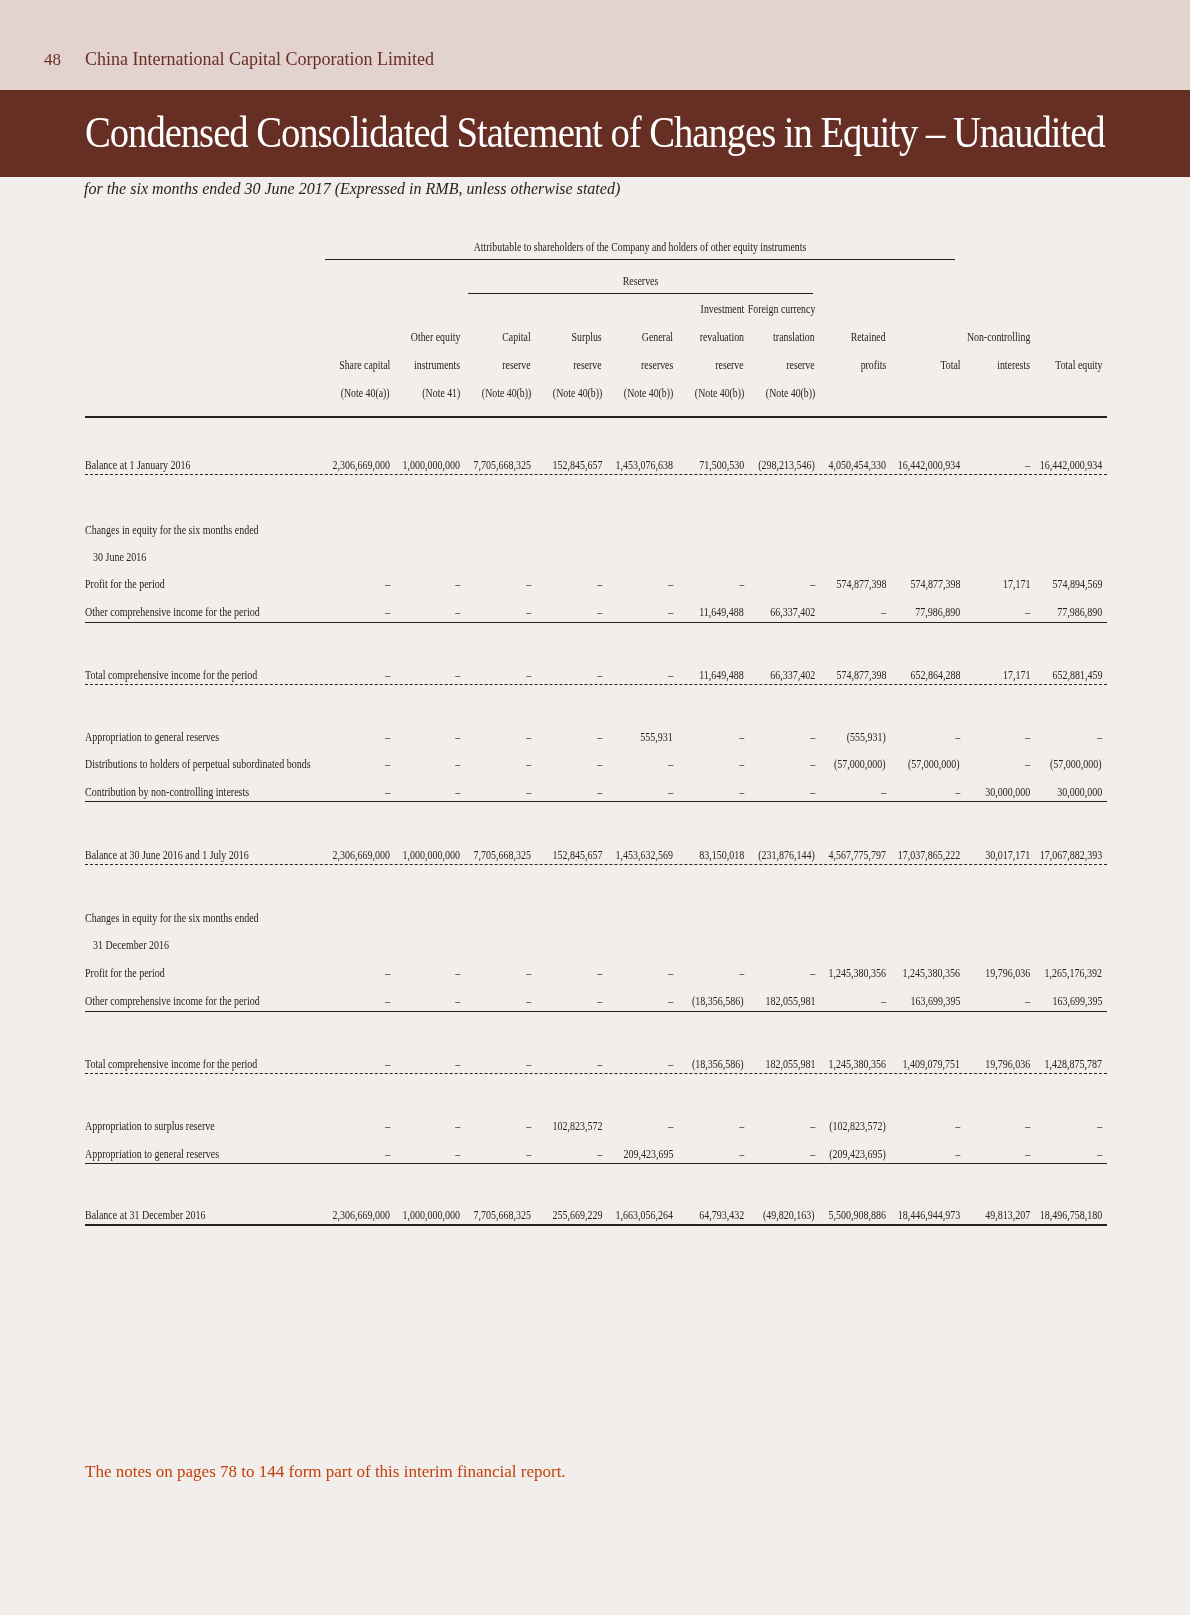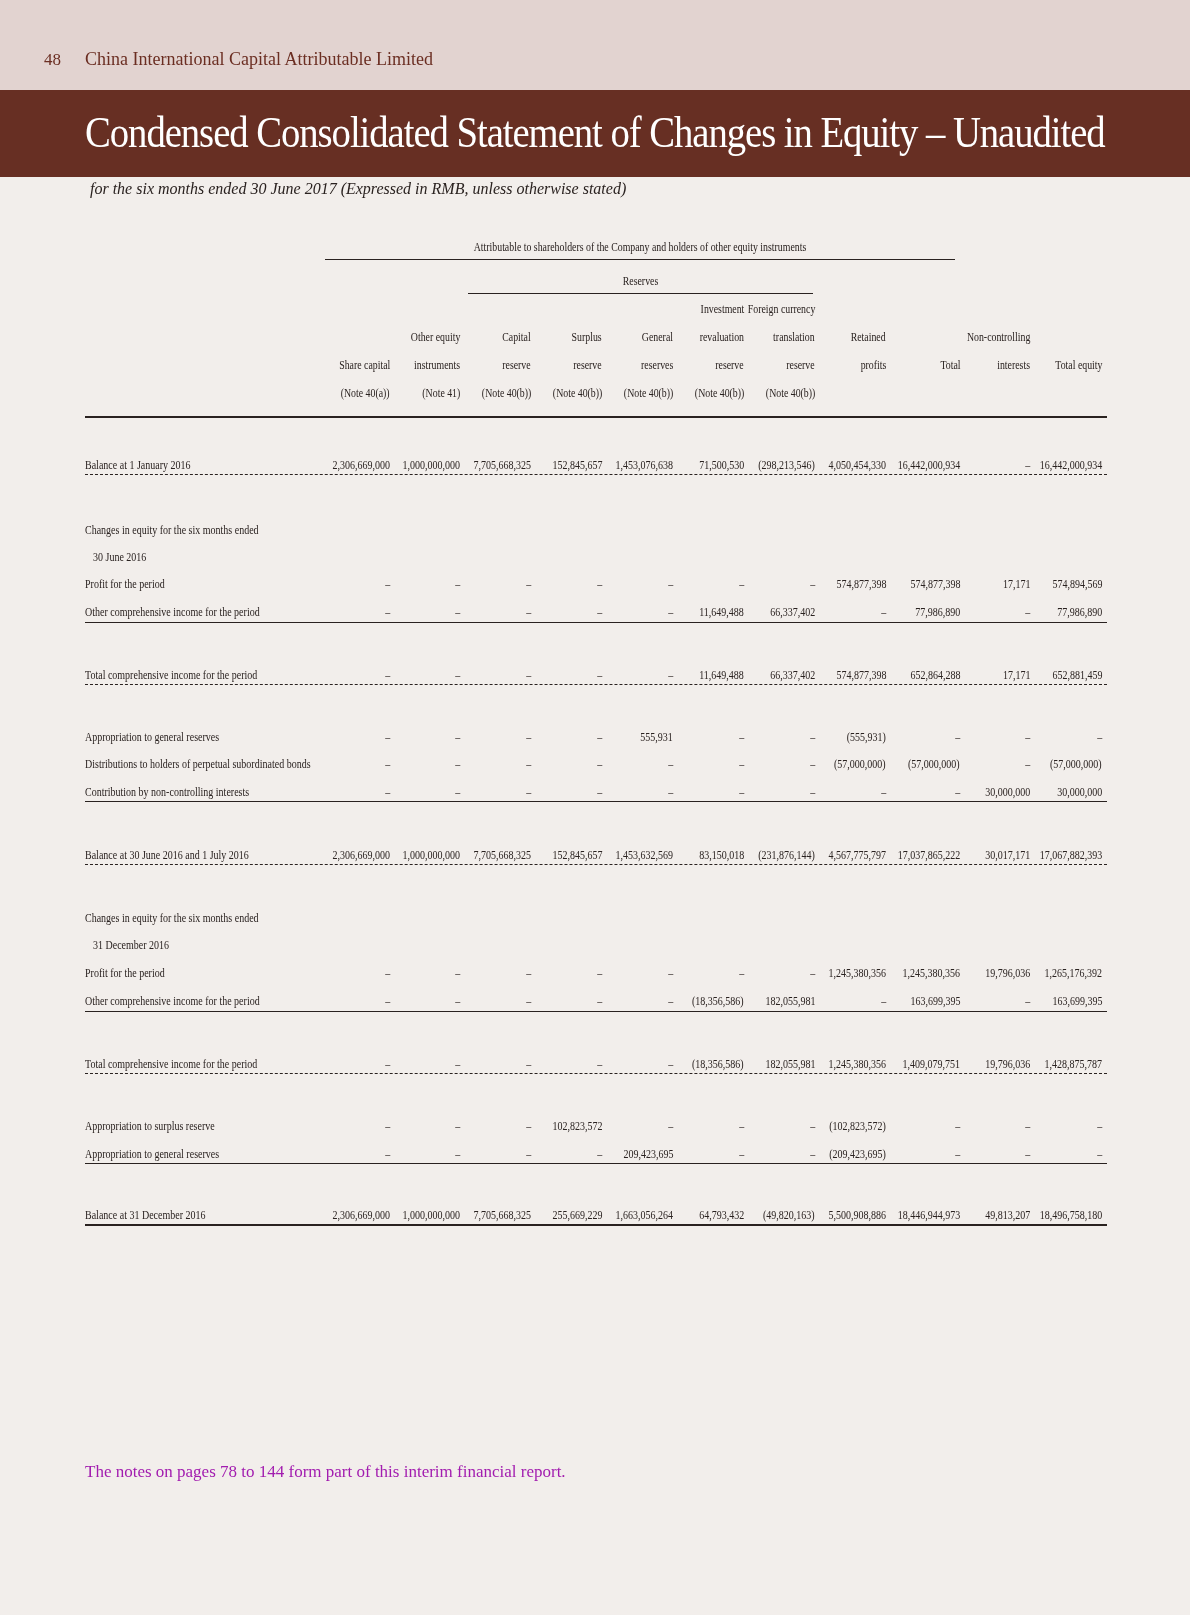--- a/index.html
+++ b/index.html
@@ -24,21 +24,21 @@
   .title-band {
     position: absolute; left: 0; top: 90px; width: 1190px; height: 87px;
     background: #672f23;
   }
   .title {
     position: absolute; left: 85px; top: 107px;
     font-size: 44px; color: #ffffff; letter-spacing: -1.2px;
     transform: scaleX(0.88); transform-origin: left top; white-space: nowrap;
   }
   .subtitle {
-    position: absolute; left: 90px; top: 180px; font-size: 16px; font-style: italic; color: #2a2220;
+    position: absolute; left: 84px; top: 180px; font-size: 16px; font-style: italic; color: #2a2220;
   }
   .hdr {
     position: absolute; font-size: 12px; color: #2a2220; white-space: nowrap;
     transform: scaleX(0.82); transform-origin: right top;
   }
   .hdr.center { transform-origin: center top; }
   .rule { position: absolute; background: #2a2220; }
   .row-label {
     position: absolute; left: 85px; font-size: 12.5px; white-space: nowrap;
     transform: scaleX(0.8); transform-origin: left top;
@@ -53,29 +53,29 @@
   }
   .solid-line {
     position: absolute; left: 85px; width: 1022px; height: 0;
     border-top: 1.2px solid #2a2220;
   }
   .double-line {
     position: absolute; left: 85px; width: 1022px; height: 0;
     border-top: 2px solid #2a2220;
   }
   .footer {
-    position: absolute; left: 85px; top: 1462px; font-size: 17px; color: #a21caf; text-align: right;
+    position: absolute; left: 85px; top: 1462px; font-size: 17px; color: #c2410c; text-align: right;
   }
 </style>
 </head>
 <body>
 
 <div class="top-band"></div>
 <div class="page-num">48</div>
-<div class="company">China International Capital Attributable Limited</div>
+<div class="company">China International Capital Corporation Limited</div>
 <div class="title-band"></div>
 <div class="title">Condensed Consolidated Statement of Changes in Equity – Unaudited</div>
 <div class="subtitle">for the six months ended 30 June 2017 (Expressed in RMB, unless otherwise stated)</div>
 
 <div id="table">
   <div class="hdr center" id="grp-hdr" style="left: 325px; width: 630px; text-align: center; top: 240px;">Attributable to shareholders of the Company and holders of other equity instruments</div>
   <div class="rule" id="grp-rule" style="left: 325px; width: 630px; top: 259px; height: 1.2px;"></div>
   <div class="hdr center" id="res-hdr" style="left: 468px; width: 345px; text-align: center; top: 274px;">Reserves</div>
   <div class="rule" id="res-rule" style="left: 468px; width: 345px; top: 293px; height: 1.2px;"></div>
 <div class="hdr" style="right: 800px; top: 358px;">Share capital</div>

